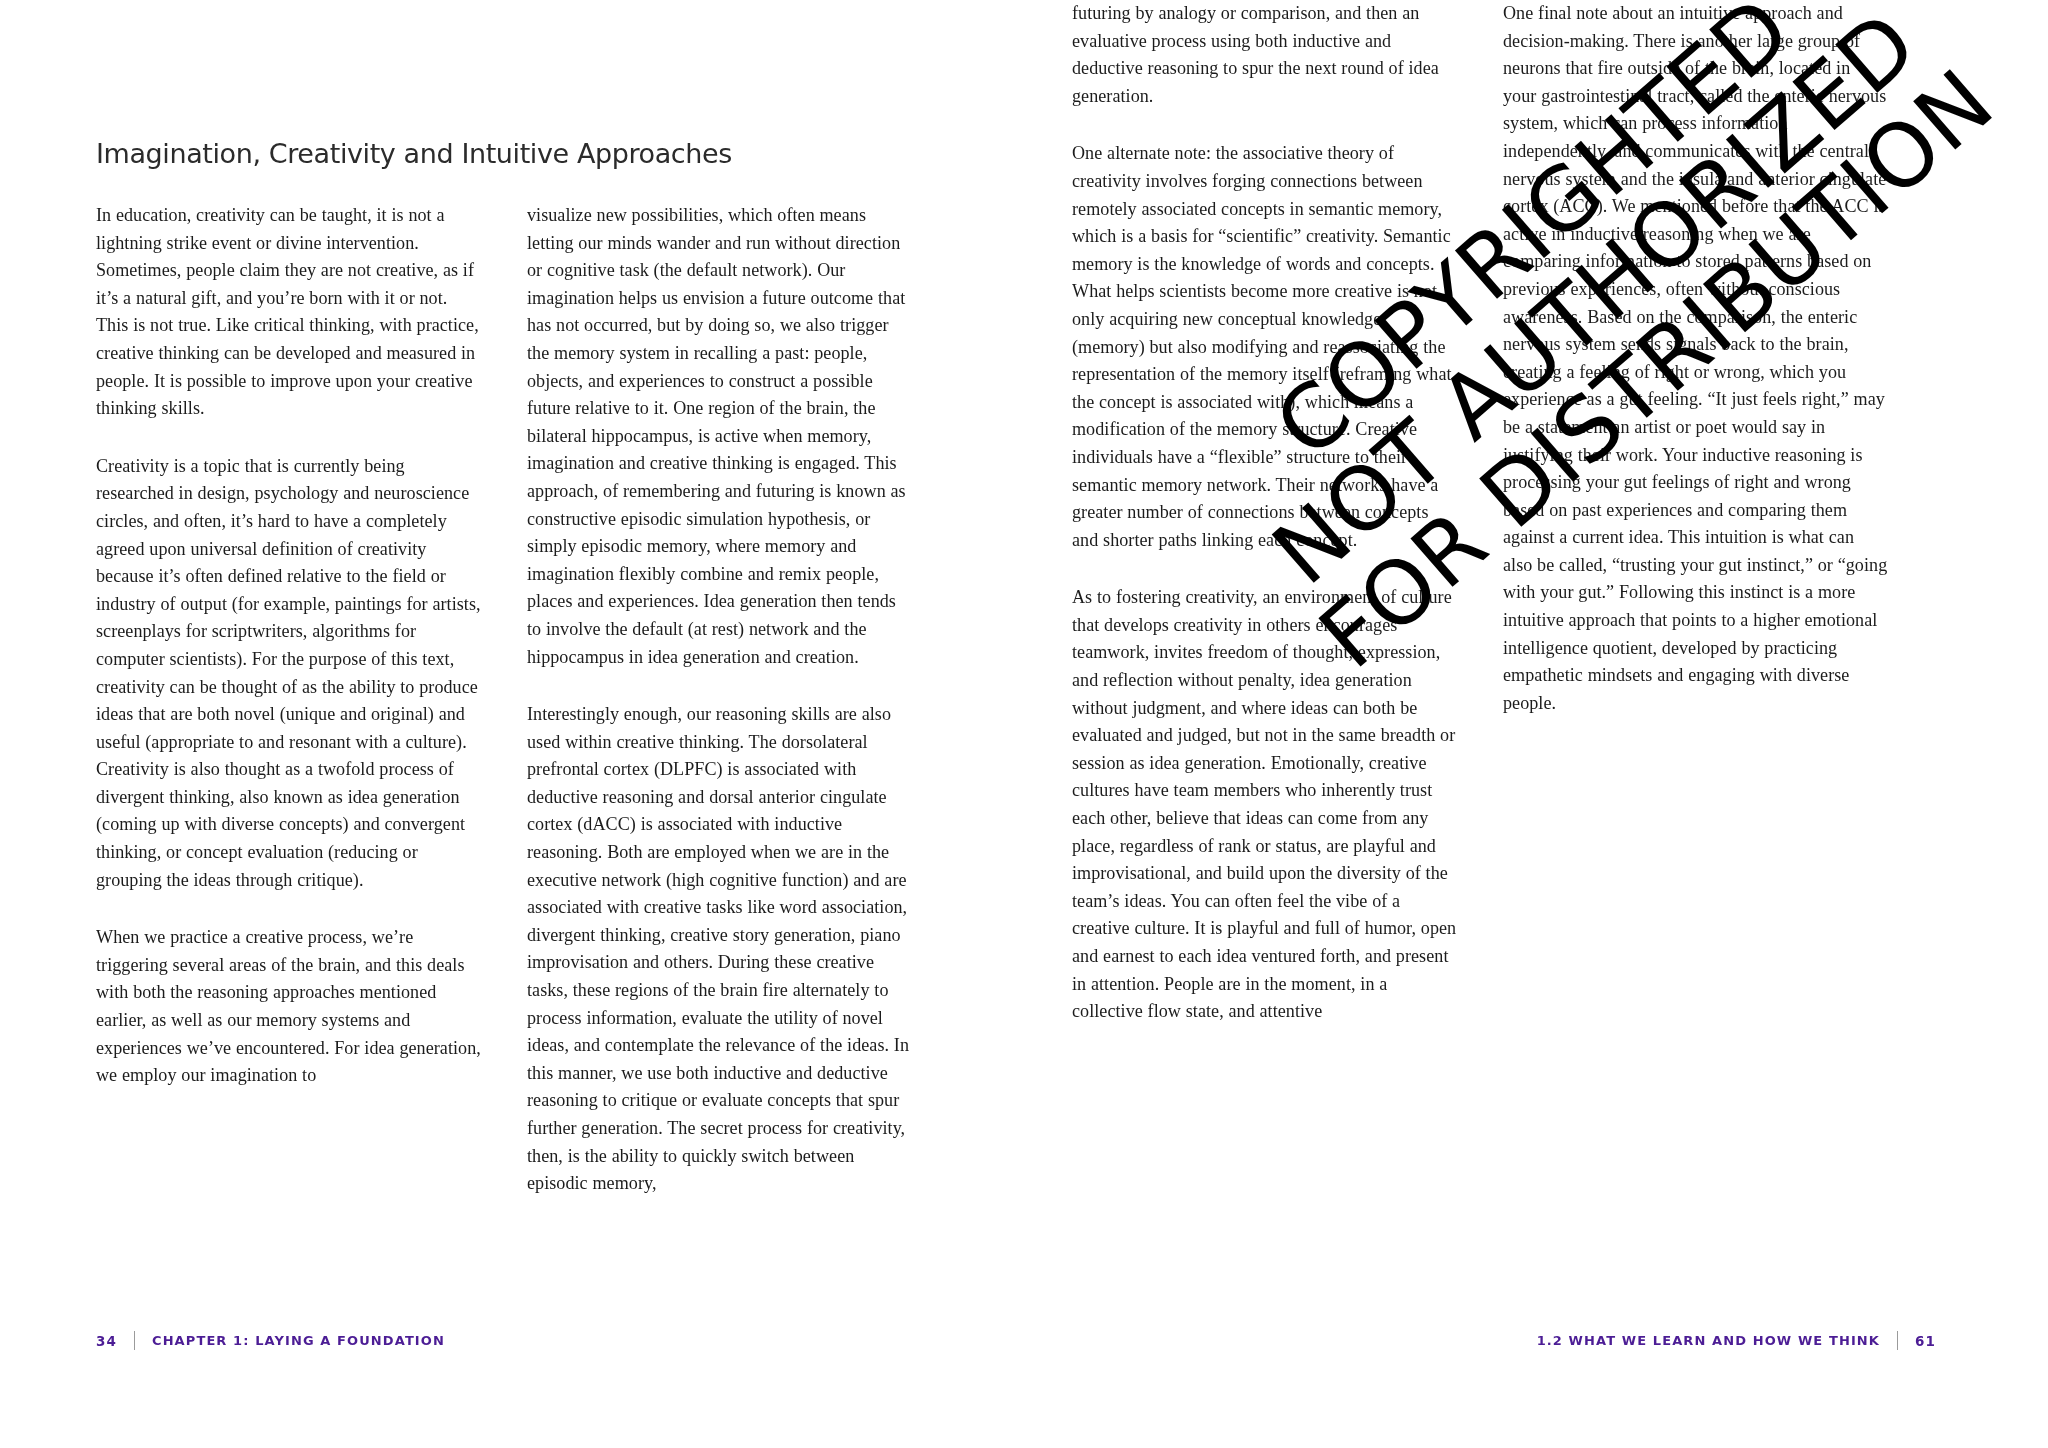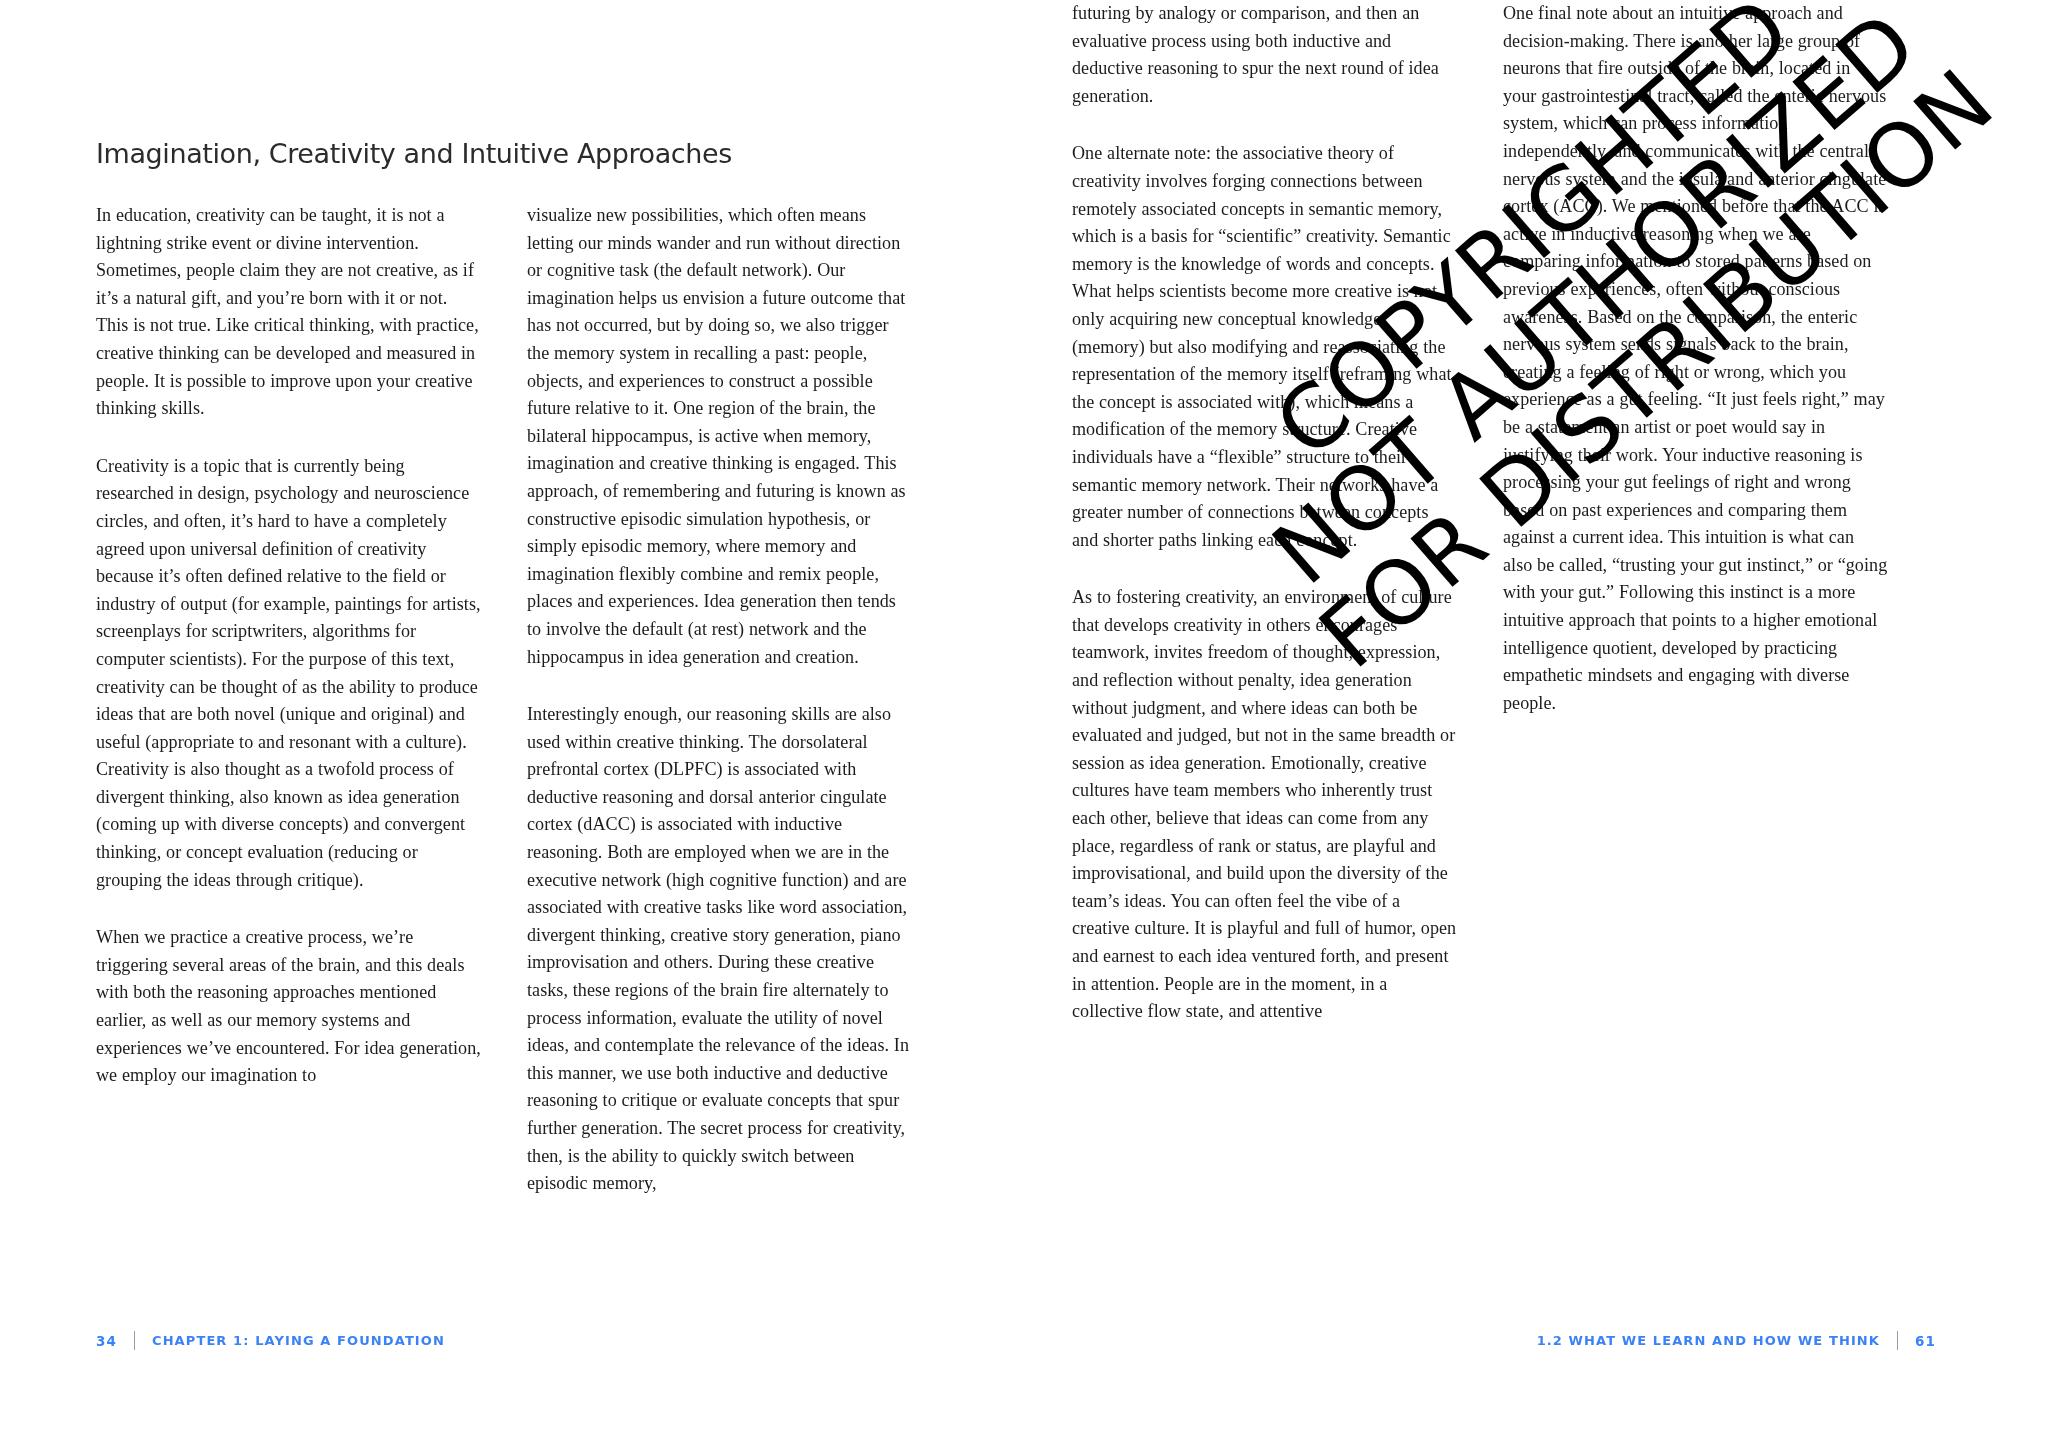--- a/index.html
+++ b/index.html
@@ -74,21 +74,21 @@
   }
   .para:last-child { margin-bottom: 0; }
 
   
   .footer {
     position: absolute;
     bottom: 58px;
     font-family: "DejaVu Sans", sans-serif;
     font-size: 13px;
     letter-spacing: 1.1px;
-    color: #3b82f6;
+    color: #4c1d95;
     display: flex;
     align-items: center;
     gap: 0;
     white-space: nowrap;
   }
   .footer-left  { left: 96px; }
   .footer-right { right: 112px; }
 
   .folio { font-weight: bold; font-size: 13.5px; }
   .rule {

